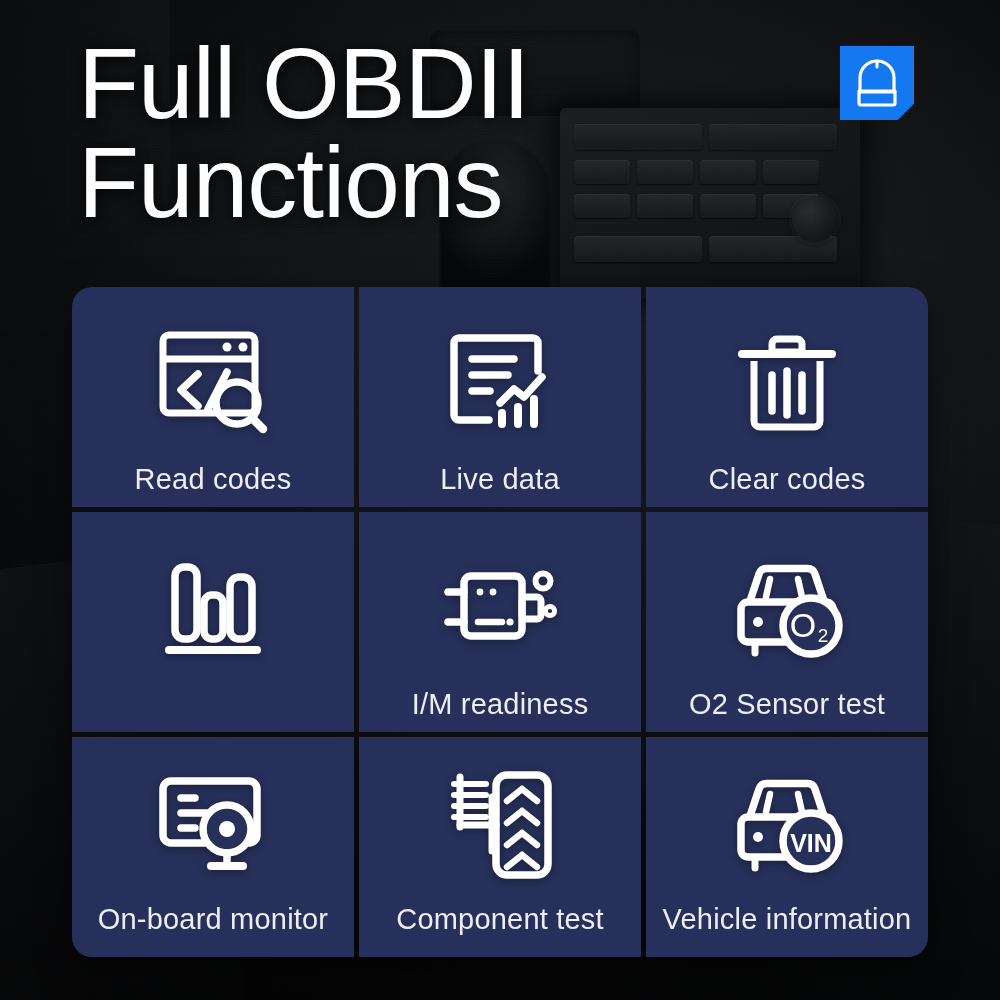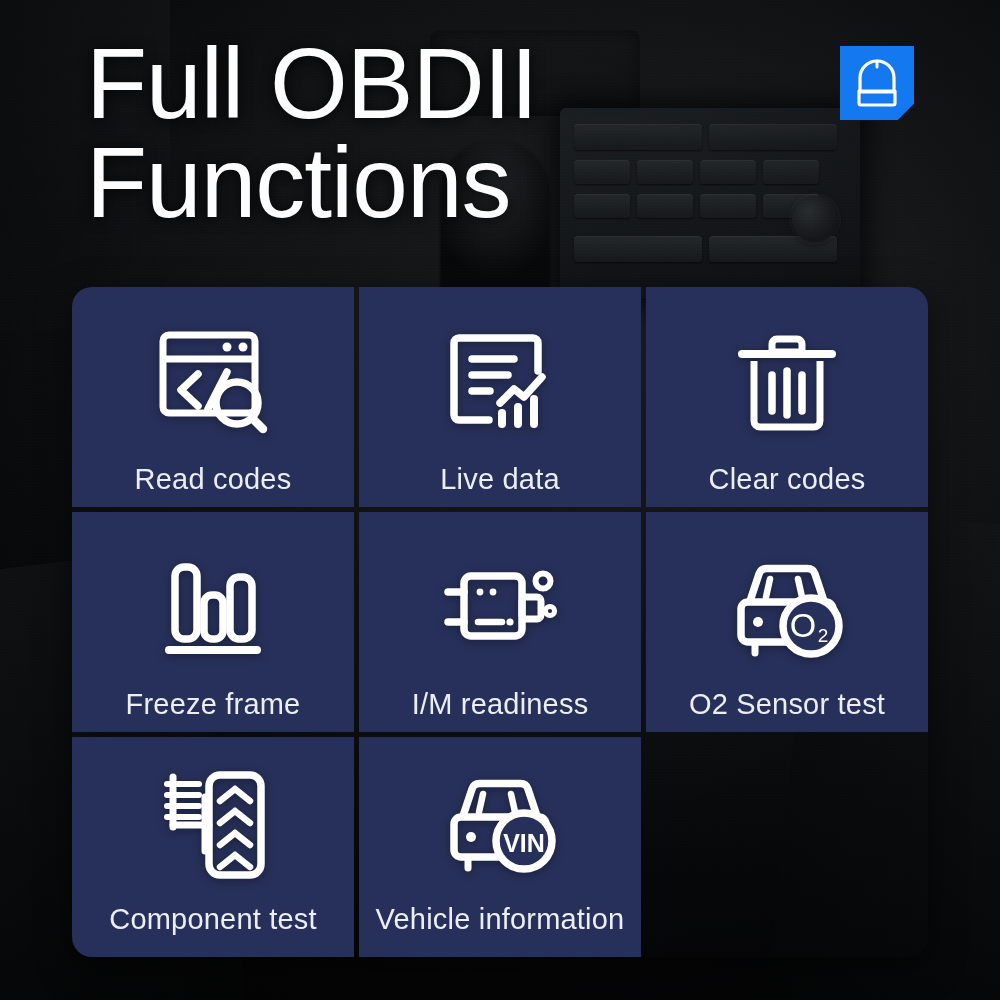--- a/index.html
+++ b/index.html
@@ -81,21 +81,21 @@
       repeating-linear-gradient(0deg, rgba(255,255,255,.012) 0 1px, transparent 1px 3px),
       repeating-linear-gradient(90deg, rgba(255,255,255,.010) 0 1px, transparent 1px 3px);
     opacity:.6;
   }
   .bg-vignette {
     background:radial-gradient(115% 92% at 50% 42%, rgba(0,0,0,0) 34%, rgba(0,0,0,.62) 82%, rgba(0,0,0,.85) 100%);
   }
 
   
   .headline {
-    position:absolute; left:86px; top:34px;
+    position:absolute; left:78px; top:34px;
     font-size:100px; line-height:.99;
     font-weight:400; letter-spacing:-1px;
     color:#fdfdfd;
     text-shadow:0 2px 14px rgba(0,0,0,.85);
     white-space:pre;
   }
 
   
   .logo {
     position:absolute; left:840px; top:46px;
@@ -235,21 +235,20 @@
 
     <div class="card">
       <div class="ic">
         <svg width="116" height="110" viewBox="0 0 116 110">
           <rect x="20" y="12" width="22" height="72" rx="9" fill="none" stroke="#fff" stroke-width="7.5"></rect>
           <rect x="49" y="40" width="19" height="44" rx="8" fill="none" stroke="#fff" stroke-width="7.5"></rect>
           <rect x="75" y="22" width="22" height="62" rx="9" fill="none" stroke="#fff" stroke-width="7.5"></rect>
           <line x1="14" y1="95" x2="102" y2="95" stroke="#fff" stroke-width="8" stroke-linecap="round"></line>
         </svg>
       </div>
-      <div class="lbl">Freeze frame</div>
     </div>
 
     <div class="card">
       <div class="ic">
         <svg width="124" height="108" viewBox="0 0 124 108">
           <rect x="26" y="20" width="58" height="60" rx="7" fill="none" stroke="#fff" stroke-width="7.5"></rect>
           <line x1="10" y1="36" x2="26" y2="36" stroke="#fff" stroke-width="7.5" stroke-linecap="round"></line>
           <line x1="10" y1="66" x2="26" y2="66" stroke="#fff" stroke-width="7.5" stroke-linecap="round"></line>
           <rect x="84" y="41" width="19" height="22" rx="4" fill="none" stroke="#fff" stroke-width="7"></rect>
           <circle cx="42" cy="36" r="3.4" fill="#fff"></circle>
@@ -273,20 +272,35 @@
           <circle cx="33" cy="70" r="5" fill="#fff"></circle>
           <line x1="30" y1="91" x2="30" y2="101" stroke="#fff" stroke-width="7" stroke-linecap="round"></line>
           <circle cx="86" cy="74" r="28" fill="#27305a" stroke="#fff" stroke-width="7.5"></circle>
           <text x="78" y="85" font-family="'Liberation Sans',sans-serif" font-size="34" fill="#fff" text-anchor="middle">O</text>
           <text x="98" y="90" font-family="'Liberation Sans',sans-serif" font-size="19" fill="#fff" text-anchor="middle">2</text>
         </svg>
       </div>
       <div class="lbl">O2 Sensor test</div>
     </div>
 
+    <div class="card r3">
+      <div class="ic">
+        <svg width="128" height="112" viewBox="0 0 128 112">
+          <rect x="14" y="12" width="94" height="62" rx="8" fill="none" stroke="#fff" stroke-width="7.5"></rect>
+          <line x1="32" y1="29" x2="46" y2="29" stroke="#fff" stroke-width="7.5" stroke-linecap="round"></line>
+          <line x1="32" y1="44" x2="60" y2="44" stroke="#fff" stroke-width="7.5" stroke-linecap="round"></line>
+          <line x1="32" y1="59" x2="46" y2="59" stroke="#fff" stroke-width="7.5" stroke-linecap="round"></line>
+          <circle cx="78" cy="60" r="24" fill="#27305a" stroke="#fff" stroke-width="7.5"></circle>
+          <circle cx="78" cy="60" r="8" fill="#fff"></circle>
+          <line x1="78" y1="84" x2="78" y2="94" stroke="#fff" stroke-width="7.5" stroke-linecap="round"></line>
+          <line x1="62" y1="97" x2="94" y2="97" stroke="#fff" stroke-width="8" stroke-linecap="round"></line>
+        </svg>
+      </div>
+      <div class="lbl">On-board monitor</div>
+    </div>
 
     <div class="card r3">
       <div class="ic">
         <svg width="120" height="116" viewBox="0 0 120 116">
           <rect x="56" y="8" width="52" height="100" rx="11" fill="none" stroke="#fff" stroke-width="7.5"></rect>
           <path d="M82 22 l-15 12 M82 22 l15 12" fill="none" stroke="#fff" stroke-width="6.5" stroke-linecap="round"></path>
           <path d="M82 44 l-15 12 M82 44 l15 12" fill="none" stroke="#fff" stroke-width="6.5" stroke-linecap="round"></path>
           <path d="M82 66 l-15 12 M82 66 l15 12" fill="none" stroke="#fff" stroke-width="6.5" stroke-linecap="round"></path>
           <path d="M82 88 l-15 12 M82 88 l15 12" fill="none" stroke="#fff" stroke-width="6.5" stroke-linecap="round"></path>
           <line x1="52" y1="30" x2="52" y2="84" stroke="#fff" stroke-width="7" stroke-linecap="round"></line>

